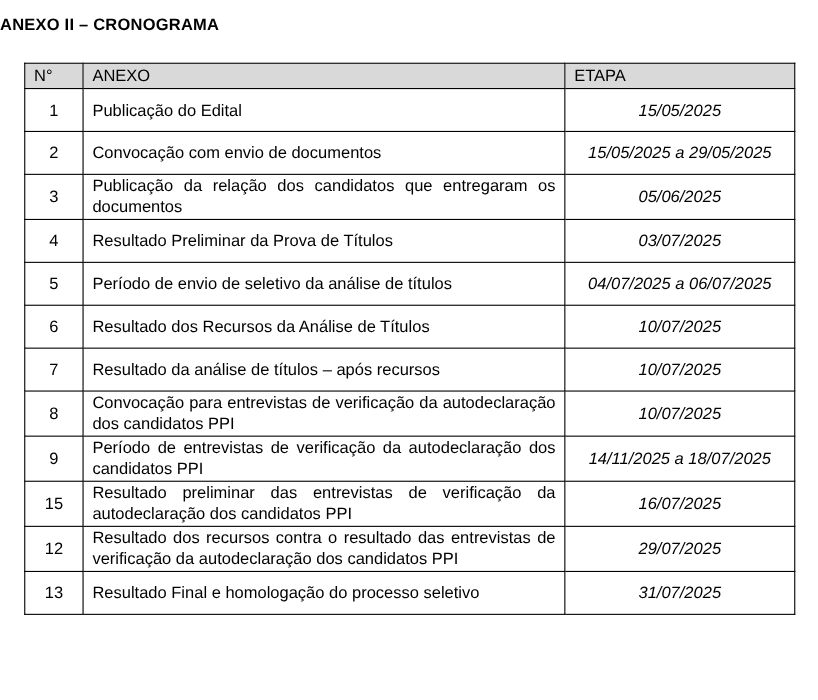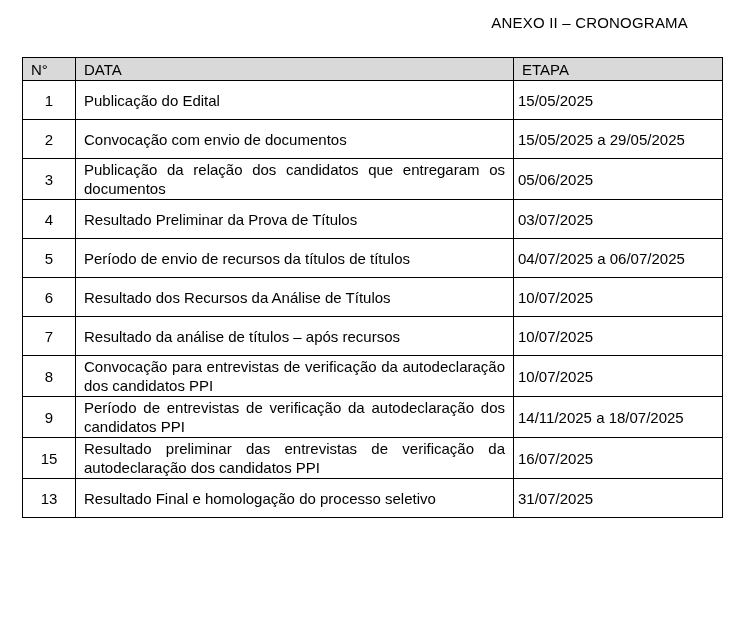--- a/index.html
+++ b/index.html
@@ -16,22 +16,22 @@
   body {
     width: 744px;
     height: 636px;
     background: var(--page-bg);
     font-family: "Liberation Sans", sans-serif;
     color: var(--text-color);
     overflow: hidden;
   }
   .title {
     width: 688px;
-    text-align: right;
-    font-weight: normal;
+    text-align: left;
+    font-weight: bold;
     font-size: 15px;
     padding-top: 14px;
     letter-spacing: 0.2px;
   }
   table.cronograma {
     border-collapse: collapse;
     table-layout: fixed;
     width: 700px;
     margin: 26px 0 0 22px;
   }
@@ -58,39 +58,40 @@
   tbody tr.data-row { height: 39px; }
   td.cell-num {
     text-align: center;
     padding: 3px 2px;
   }
   td.cell-etapa {
     text-align: justify;
     padding: 1px 8px;
   }
   td.cell-data {
-    text-align: left;
+    text-align: center;
     padding: 3px 4px;
+    font-style: italic;
   }
 </style>
 </head>
 <body>
 
 <div class="title">ANEXO II – CRONOGRAMA</div>
 
 <table class="cronograma">
   <colgroup>
     <col class="col-num">
     <col class="col-etapa">
     <col class="col-data">
   </colgroup>
   <thead>
     <tr class="header-row">
       <th>N°</th>
-      <th>DATA</th>
+      <th>ANEXO</th>
       <th>ETAPA</th>
     </tr>
   </thead>
   <tbody>
   <tr class="data-row">
     <td class="cell-num">1</td>
     <td class="cell-etapa">Publicação do Edital</td>
     <td class="cell-data">15/05/2025</td>
   </tr>
 
@@ -107,21 +108,21 @@
   </tr>
 
   <tr class="data-row">
     <td class="cell-num">4</td>
     <td class="cell-etapa">Resultado Preliminar da Prova de Títulos</td>
     <td class="cell-data">03/07/2025</td>
   </tr>
 
   <tr class="data-row">
     <td class="cell-num">5</td>
-    <td class="cell-etapa">Período de envio de recursos da títulos de títulos</td>
+    <td class="cell-etapa">Período de envio de seletivo da análise de títulos</td>
     <td class="cell-data">04/07/2025 a 06/07/2025</td>
   </tr>
 
   <tr class="data-row">
     <td class="cell-num">6</td>
     <td class="cell-etapa">Resultado dos Recursos da Análise de Títulos</td>
     <td class="cell-data">10/07/2025</td>
   </tr>
 
   <tr class="data-row">
@@ -142,20 +143,25 @@
     <td class="cell-data">14/11/2025 a 18/07/2025</td>
   </tr>
 
   <tr class="data-row">
     <td class="cell-num">15</td>
     <td class="cell-etapa">Resultado preliminar das entrevistas de verificação da autodeclaração dos candidatos PPI</td>
     <td class="cell-data">16/07/2025</td>
   </tr>
 
 
+  <tr class="data-row">
+    <td class="cell-num">12</td>
+    <td class="cell-etapa">Resultado dos recursos contra o resultado das entrevistas de verificação da autodeclaração dos candidatos PPI</td>
+    <td class="cell-data">29/07/2025</td>
+  </tr>
 
   <tr class="data-row">
     <td class="cell-num">13</td>
     <td class="cell-etapa">Resultado Final e homologação do processo seletivo</td>
     <td class="cell-data">31/07/2025</td>
   </tr>
 </tbody>
 </table>
 
 </body></html>

